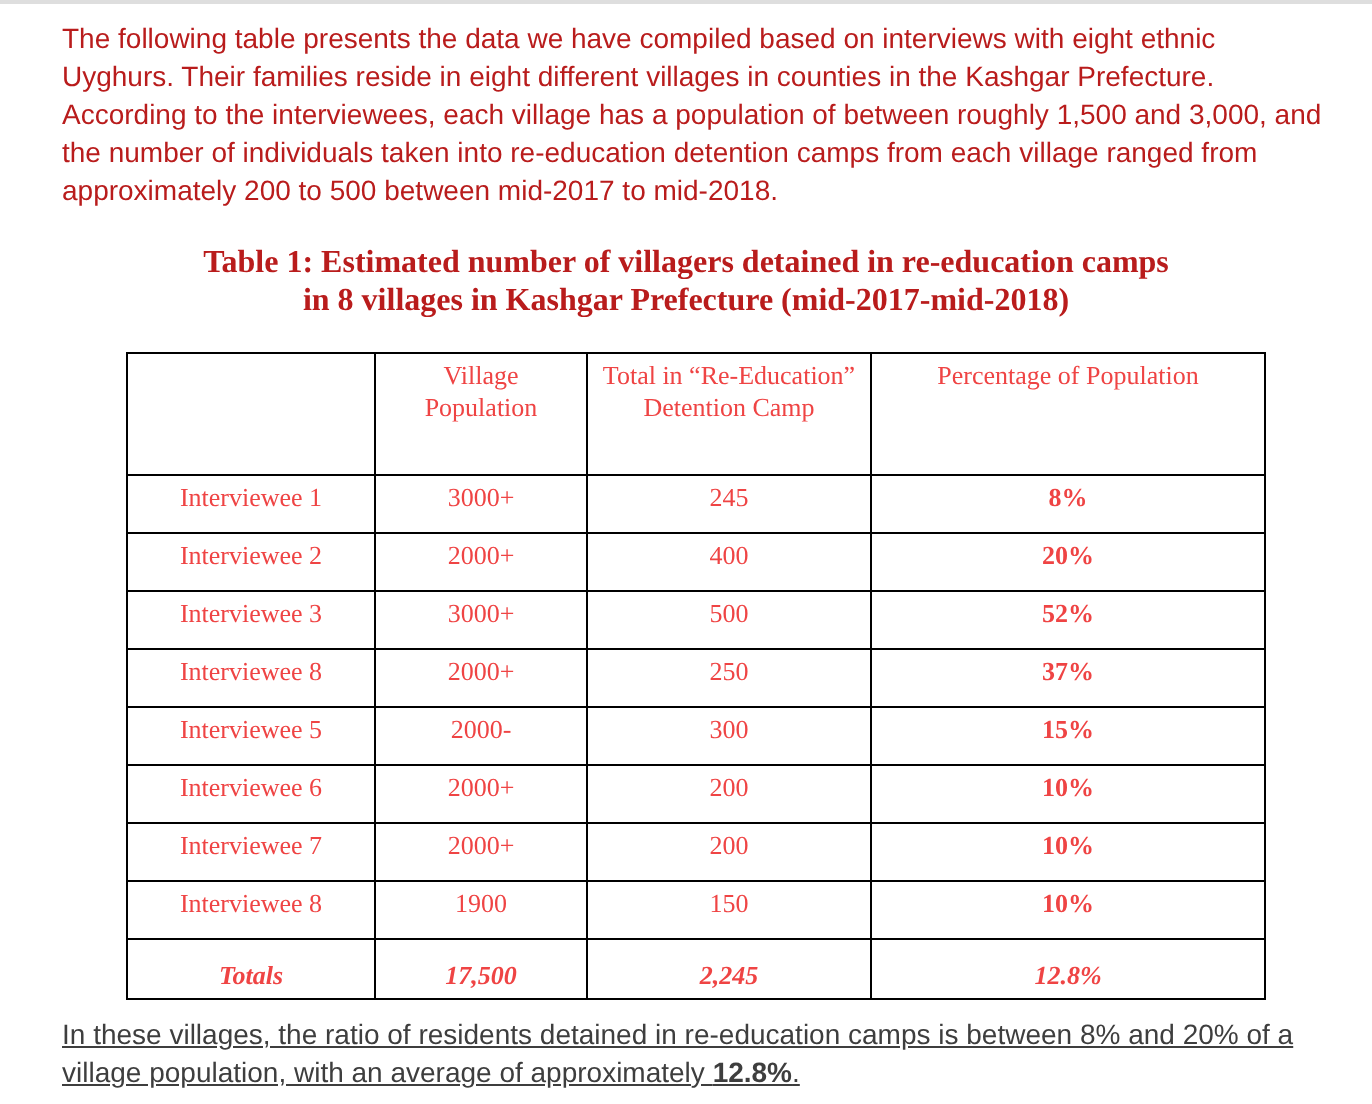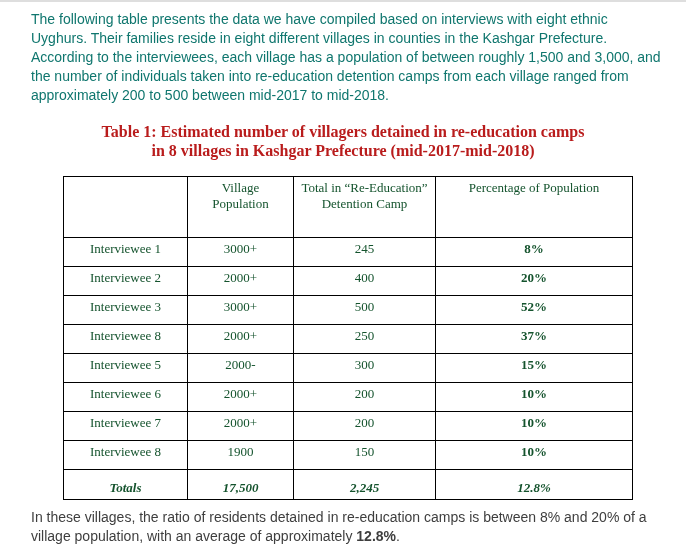--- a/index.html
+++ b/index.html
@@ -13,21 +13,21 @@
     font-family: "Liberation Sans", sans-serif;
     overflow: hidden;
   }
   .intro {
     position: absolute;
     left: 31px;
     top: 8px;
     width: 636px;
     font-size: 14px;
     line-height: 19px;
-    color: #0f766e;
+    color: #b91c1c;
   }
   .table-title {
     position: absolute;
     left: 0;
     top: 120px;
     width: 686px;
     text-align: center;
     font-family: "Liberation Serif", serif;
     font-weight: bold;
     font-size: 16px;
@@ -36,21 +36,21 @@
   }
   table.data-table {
     position: absolute;
     left: 63px;
     top: 174px;
     width: 569px;
     border-collapse: collapse;
     table-layout: fixed;
     font-family: "Liberation Serif", serif;
     font-size: 13px;
-    color: #14532d;
+    color: #ef4444;
   }
   table.data-table th,
   table.data-table td {
     border: 1px solid #000000;
     text-align: center;
     vertical-align: top;
     padding: 3px 4px 0 4px;
     line-height: 16px;
   }
   table.data-table thead th {
@@ -67,20 +67,21 @@
     font-style: italic;
   }
   .closing {
     position: absolute;
     left: 31px;
     top: 506px;
     width: 636px;
     font-size: 14px;
     line-height: 19px;
     color: #3e3e3e;
+    text-decoration: underline;
   }
   .closing b { color: #3e3e3e; }
 </style>
 </head>
 <body>
 
 <div class="page">
 
   <p class="intro">The following table presents the data we have compiled based on interviews with eight ethnic Uyghurs. Their families reside in eight different villages in counties in the Kashgar Prefecture. According to the interviewees, each village has a population of between roughly 1,500 and 3,000, and the number of individuals taken into re-education detention camps from each village ranged from approximately 200 to 500 between mid-2017 to mid-2018.</p>
 

